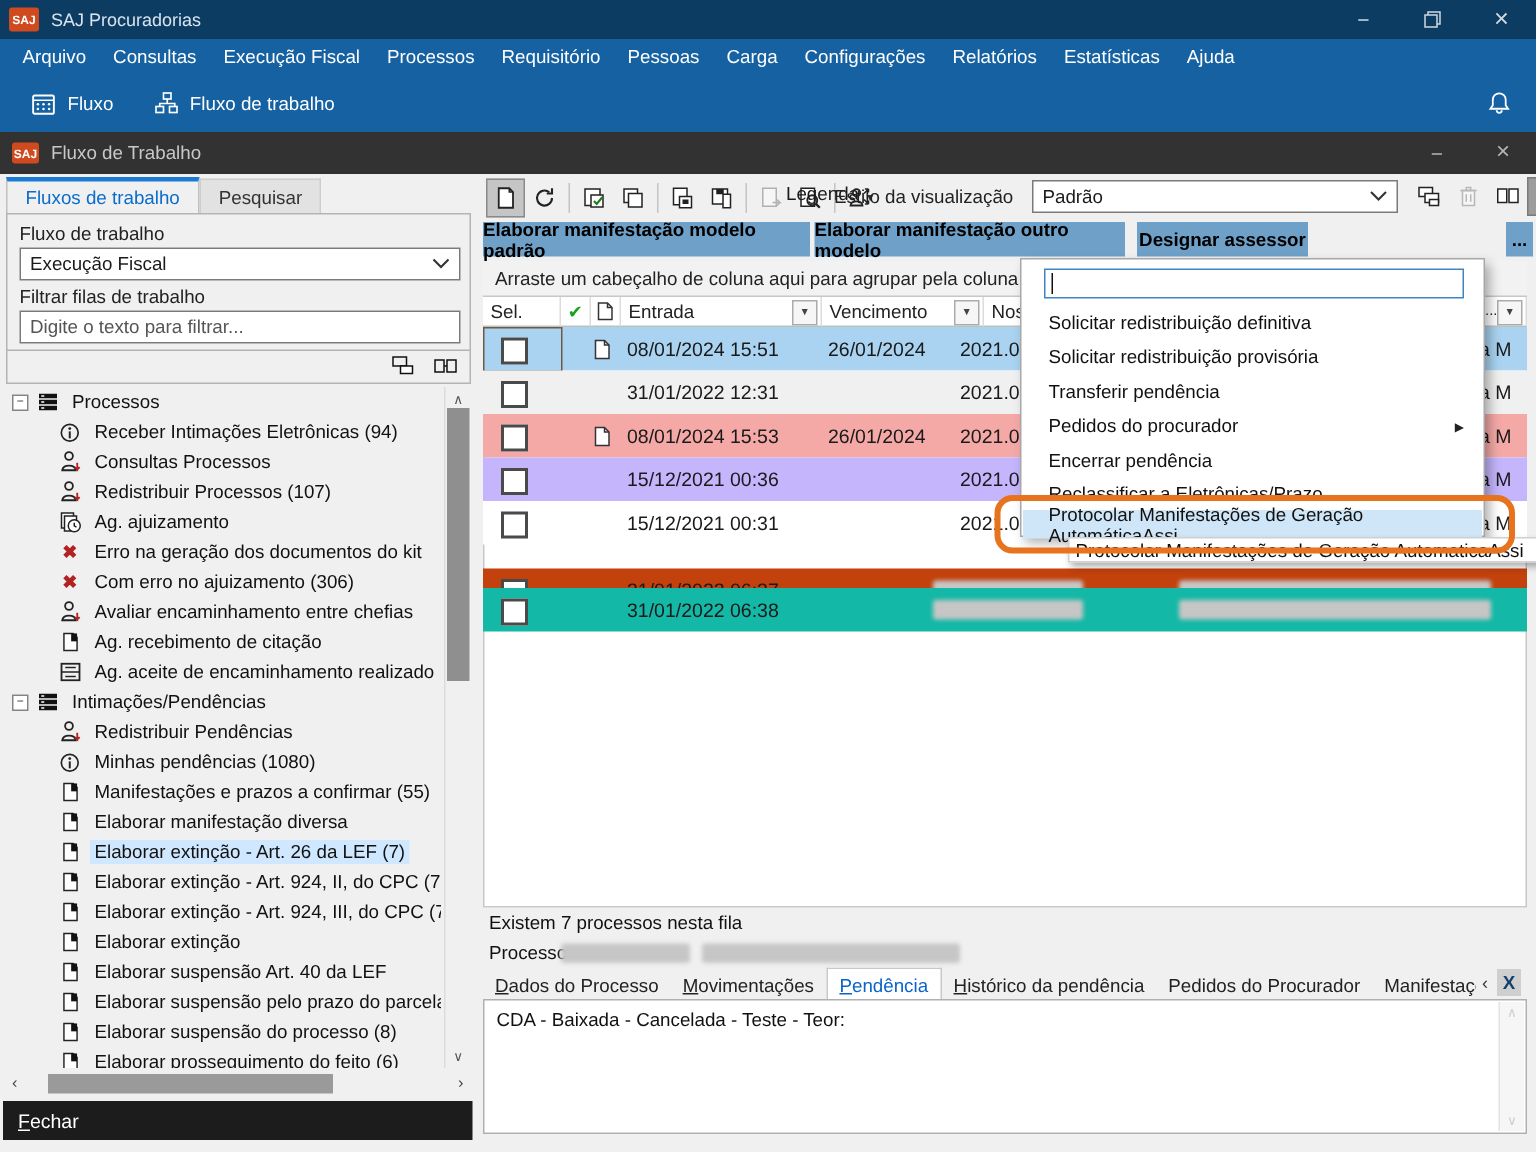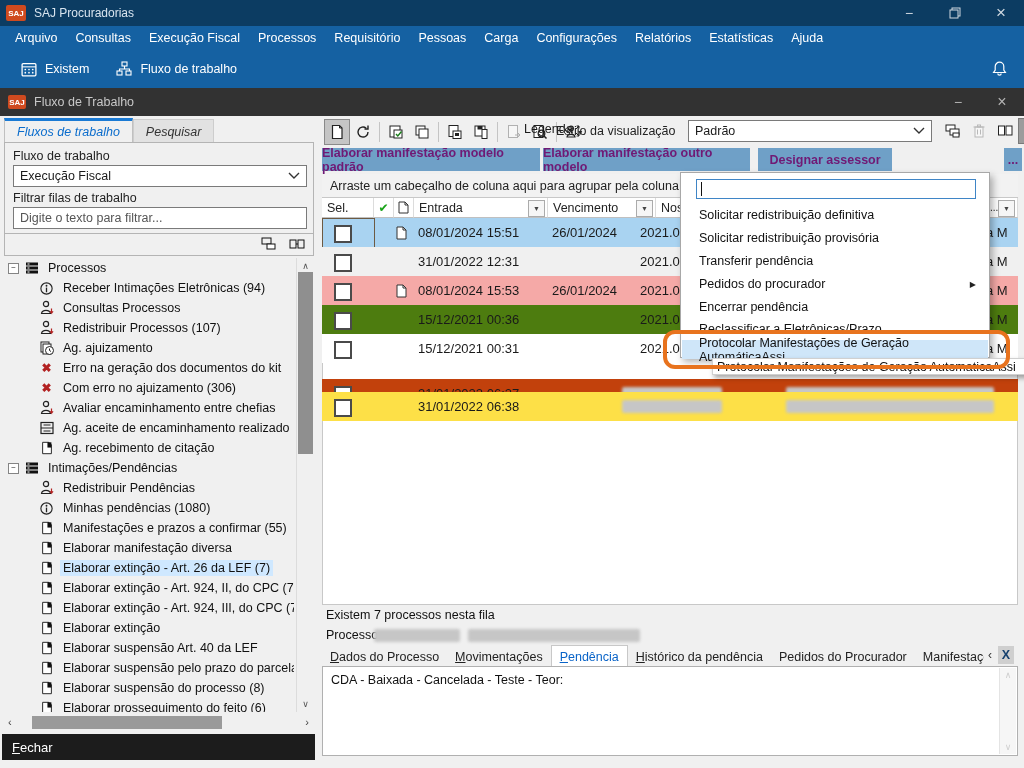--- a/index.html
+++ b/index.html
@@ -37,21 +37,21 @@
   .sbar-thumb{background:#8f8f8f;}
   .sbar-arrow{color:#555;font-size:9px;text-align:center;}
   #fechar-bar{left:2px;top:734px;width:313px;height:26px;background:#1c1c1c;color:#fff;display:flex;align-items:center;padding-left:10px;box-sizing:border-box;font-size:13px;}
   
   #grid-toolbar{left:320px;top:118px;width:704px;height:28px;background:#f0f0f0;display:flex;align-items:center;}
   .tbtn{width:24px;height:24px;display:flex;align-items:center;justify-content:center;border:1px solid transparent;flex:none;}
   .tbtn.pressed{background:#c5c5c5;border:1px solid #8a8a8a;}
   .tbtn.pressed2{background:#9c9c9c;border:1px solid #7a7a7a;}
   .tbtn.disabled{opacity:.4;}
   .tsep{width:1px;height:20px;background:#c4c4c4;margin:0 3px;flex:none;}
-  .action-btn{position:absolute;top:148px;height:23px;background:#6fa0c7;color:#701a75;font-weight:bold;font-size:12.5px;display:flex;align-items:center;justify-content:center;}
+  .action-btn{position:absolute;top:148px;height:23px;background:#6fa0c7;color:#000000;font-weight:bold;font-size:12.5px;display:flex;align-items:center;justify-content:center;}
   
   #table-bg{left:322px;top:174px;width:696px;height:431px;background:#fff;border:1px solid #c8c8c8;box-sizing:border-box;}
   #group-bar{left:322px;top:174px;width:696px;height:24px;background:#f2f2f2;border-bottom:1px solid #c8c8c8;display:flex;align-items:center;padding-left:8px;box-sizing:border-box;font-size:12.5px;color:#222;}
   .hcell{position:absolute;top:198px;height:20px;border-right:1px solid #dcdcdc;border-bottom:1px solid #c0c0c0;background:#fff;display:flex;align-items:center;font-size:12.5px;color:#222;box-sizing:border-box;padding-left:5px;}
   .hdrop{width:15px;height:15px;border:1px solid #ababab;background:#f6f6f6;color:#444;font-size:7px;display:flex;align-items:center;justify-content:center;position:absolute;right:2px;top:2px;}
   .grow{position:absolute;left:322px;width:696px;height:29px;}
   .grow .cell{position:absolute;top:0;height:29px;display:flex;align-items:center;font-size:13px;color:#1a1a1a;}
   .cbx{position:absolute;left:12px;top:7px;width:14px;height:14px;border:2px solid #4a4a4a;background:#fff;}
   .cbx-focus{position:absolute;left:0;top:0;width:51px;height:28px;border:1px solid #6d5a43;}
   .redact{position:absolute;top:8px;height:13px;background:#c6c6c6;filter:blur(1.5px);border-radius:2px;}
@@ -113,21 +113,21 @@
             <g fill="#fff">
               <circle cx="4.5" cy="8" r=".8"></circle>
               <circle cx="8" cy="8" r=".8"></circle>
               <circle cx="11.5" cy="8" r=".8"></circle>
               <circle cx="4.5" cy="11" r=".8"></circle>
               <circle cx="8" cy="11" r=".8"></circle>
               <circle cx="11.5" cy="11" r=".8"></circle>
             </g>
           </svg>
         </span>
-        <span>Existem</span>
+        <span>Fluxo</span>
       </div>
       <div class="quick-item">
         <span>
           <svg width="18" height="16" viewBox="0 0 16 16">
             <rect x="6" y="1" width="5" height="4" fill="none" stroke="#fff" stroke-width="1.1"></rect>
             <rect x="1" y="10" width="5" height="4" fill="none" stroke="#fff" stroke-width="1.1"></rect>
             <rect x="10" y="10" width="5" height="4" fill="none" stroke="#fff" stroke-width="1.1"></rect>
             <path d="M8.5 5v3M3.5 10V8h10v2" fill="none" stroke="#fff" stroke-width="1.1"></path>
           </svg>
         </span>
@@ -143,21 +143,21 @@
   </div>
 
   <div class="abs" id="inner-titlebar">
     <div class="saj-logo" style="margin-left:8px;width:18px;height:14px;">SAJ</div>
     <div id="inner-title">Fluxo de Trabalho</div>
     <div style="flex:1"></div>
     <div class="winctl2">−</div>
     <div class="winctl2" style="font-size:16px;">×</div>
   </div>
 
-  <div class="abs" style="left:4px;top:118px;font-style:italic;">
+  <div class="abs" style="left:4px;top:118px;">
     <div class="tab active">Fluxos de trabalho</div><div class="tab inactive">Pesquisar</div>
   </div>
 
   <div class="abs panelbox" style="left:4px;top:142px;width:310px;height:92px;">
     <div class="fldlabel" style="position:absolute;left:8px;top:6px;">Fluxo de trabalho</div>
     <div class="combo" style="position:absolute;left:8px;top:22px;width:294px;height:22px;">
       <span>Execução Fiscal</span>
       <svg width="12" height="8" viewBox="0 0 12 8">
           <polyline points="1,1 6,6 11,1" fill="none" stroke="#333" stroke-width="1.4"></polyline>
         </svg>
@@ -259,38 +259,38 @@
           <svg width="16" height="16" viewBox="0 0 16 16">
             <circle cx="7" cy="4" r="2.6" fill="none" stroke="#222" stroke-width="1.2"></circle>
             <path d="M2.5 13.5c.6-4.2 8.4-4.2 9 0z" fill="none" stroke="#222" stroke-width="1.2"></path>
             <path d="M12.5 8.5v4.5l-1.6-1.6M12.5 13l1.6-1.6" fill="none" stroke="#b22222" stroke-width="1.2"></path>
           </svg>
         </span>
         <span class="lbl">Avaliar encaminhamento entre chefias</span>
       </div>
       <div class="tree-row" style="padding-left: 34px;">
         <span class="ticon">
+          <svg width="14" height="16" viewBox="0 0 16 16">
+            <path d="M3 1.5h7l3 3v10H3z" fill="#fff" stroke="#222" stroke-width="1.1"></path>
+            <path d="M10 1.5v3h3" fill="none" stroke="#222"></path>
+            <rect x="8.5" y="1.5" width="4.5" height="6" fill="#111"></rect>
+          </svg>
+        </span>
+        <span class="lbl">Ag. recebimento de citação</span>
+      </div>
+      <div class="tree-row" style="padding-left: 34px;">
+        <span class="ticon">
           <svg width="16" height="16" viewBox="0 0 16 16">
             <rect x="2" y="2.5" width="12" height="11" fill="none" stroke="#222" stroke-width="1.2"></rect>
             <line x1="2" y1="8" x2="14" y2="8" stroke="#222"></line>
             <line x1="4.5" y1="5" x2="11.5" y2="5" stroke="#222"></line>
             <line x1="4.5" y1="11" x2="11.5" y2="11" stroke="#222"></line>
           </svg>
         </span>
         <span class="lbl">Ag. aceite de encaminhamento realizado</span>
-      </div>
-      <div class="tree-row" style="padding-left: 34px;">
-        <span class="ticon">
-          <svg width="14" height="16" viewBox="0 0 16 16">
-            <path d="M3 1.5h7l3 3v10H3z" fill="#fff" stroke="#222" stroke-width="1.1"></path>
-            <path d="M10 1.5v3h3" fill="none" stroke="#222"></path>
-            <rect x="8.5" y="1.5" width="4.5" height="6" fill="#111"></rect>
-          </svg>
-        </span>
-        <span class="lbl">Ag. recebimento de citação</span>
       </div>
       <div class="tree-row" style="padding-left: 4px;">
         <span class="expander">−</span>
         <span class="ticon">
           <svg width="16" height="16" viewBox="0 0 16 16">
             <g fill="#111">
               <rect x="2" y="2.5" width="12" height="3"></rect>
               <rect x="2" y="6.5" width="12" height="3"></rect>
               <rect x="2" y="10.5" width="12" height="3"></rect>
             </g>
@@ -544,21 +544,21 @@
         <svg width="16" height="16" viewBox="0 0 16 16">
           <path d="M3 1.5h7l3 3v10H3z" fill="#fff" stroke="#111"></path>
           <path d="M5.5 7l5 5m0-5l-5 5" stroke="#111" stroke-width="1.6"></path>
         </svg>
       </div>
     </div>
 
   <div id="actions">
       <div class="action-btn" style="left: 322px; width: 218px;">Elaborar manifestação modelo padrão</div>
       <div class="action-btn" style="left: 543px; width: 207px;">Elaborar manifestação outro modelo</div>
-      <div class="action-btn" style="left: 758px; width: 134px;">Designar assessor</div>
+      <div class="action-btn" style="left: 758px; width: 114px;">Designar assessor</div>
       <div class="action-btn" style="left: 1004px; width: 18px;">...</div>
     </div>
 
   <div class="abs" id="table-bg"></div>
   <div class="abs" id="group-bar">Arraste um cabeçalho de coluna aqui para agrupar pela coluna</div>
 
   <div class="hcell" style="left:322px;width:52px;">Sel.</div>
   <div class="hcell" style="left:374px;width:20px;justify-content:center;padding-left:0;">
       <span style="color:#17a317;font-size:12px;">✔</span>
     </div>
@@ -612,42 +612,42 @@
           <svg width="11" height="14" viewBox="0 0 11 14">
             <path d="M1 1h6l3 3v9H1z" fill="#fff" stroke="#333"></path>
             <path d="M7 1v3h3" fill="none" stroke="#333"></path>
           </svg>
         </span>
         <div class="cell" style="left: 96px;">08/01/2024 15:53</div>
         <div class="cell" style="left: 230px;">26/01/2024</div>
         <div class="cell" style="left: 318px;">2021.0</div>
         <div class="cell" style="left: 664px;">a M</div>
       </div>
-      <div class="grow" style="top: 305px; background: #4d7c0f;">
+      <div class="grow" style="top: 305px; background: #c4b5fd;">
         <div class="cbx"></div>
         <div class="cell" style="left: 96px;">15/12/2021 00:36</div>
         <div class="cell" style="left: 230px;"></div>
         <div class="cell" style="left: 318px;">2021.0</div>
         <div class="cell" style="left: 664px;">a M</div>
       </div>
       <div class="grow" style="top: 334px; background: rgb(255, 255, 255);">
         <div class="cbx"></div>
         <div class="cell" style="left: 96px;">15/12/2021 00:31</div>
         <div class="cell" style="left: 230px;"></div>
         <div class="cell" style="left: 318px;">2021.0</div>
         <div class="cell" style="left: 664px;">a M</div>
       </div>
       <div class="grow" style="top: 379px; background: #c2410c;">
         <div class="cbx"></div>
         <div class="cell" style="left: 96px;">31/01/2022 06:37</div>
         <div class="cell" style="left: 230px;"></div>
         <div class="redact" style="left: 300px; width: 100px;"></div>
         <div class="redact" style="left: 464px; width: 208px;"></div>
       </div>
-      <div class="grow" style="top: 392px; background: #fde047;">
+      <div class="grow" style="top: 392px; background: #14b8a6;">
         <div class="cbx"></div>
         <div class="cell" style="left: 96px;">31/01/2022 06:38</div>
         <div class="cell" style="left: 230px;"></div>
         <div class="redact" style="left: 300px; width: 100px;"></div>
         <div class="redact" style="left: 464px; width: 208px;"></div>
       </div>
     </div>
 
   <div class="abs" style="left:326px;top:608px;font-size:12.5px;color:#111;">Existem 7 processos nesta fila</div>
   <div class="abs" style="left:326px;top:628px;font-size:12.5px;color:#111;">Processo:</div>

